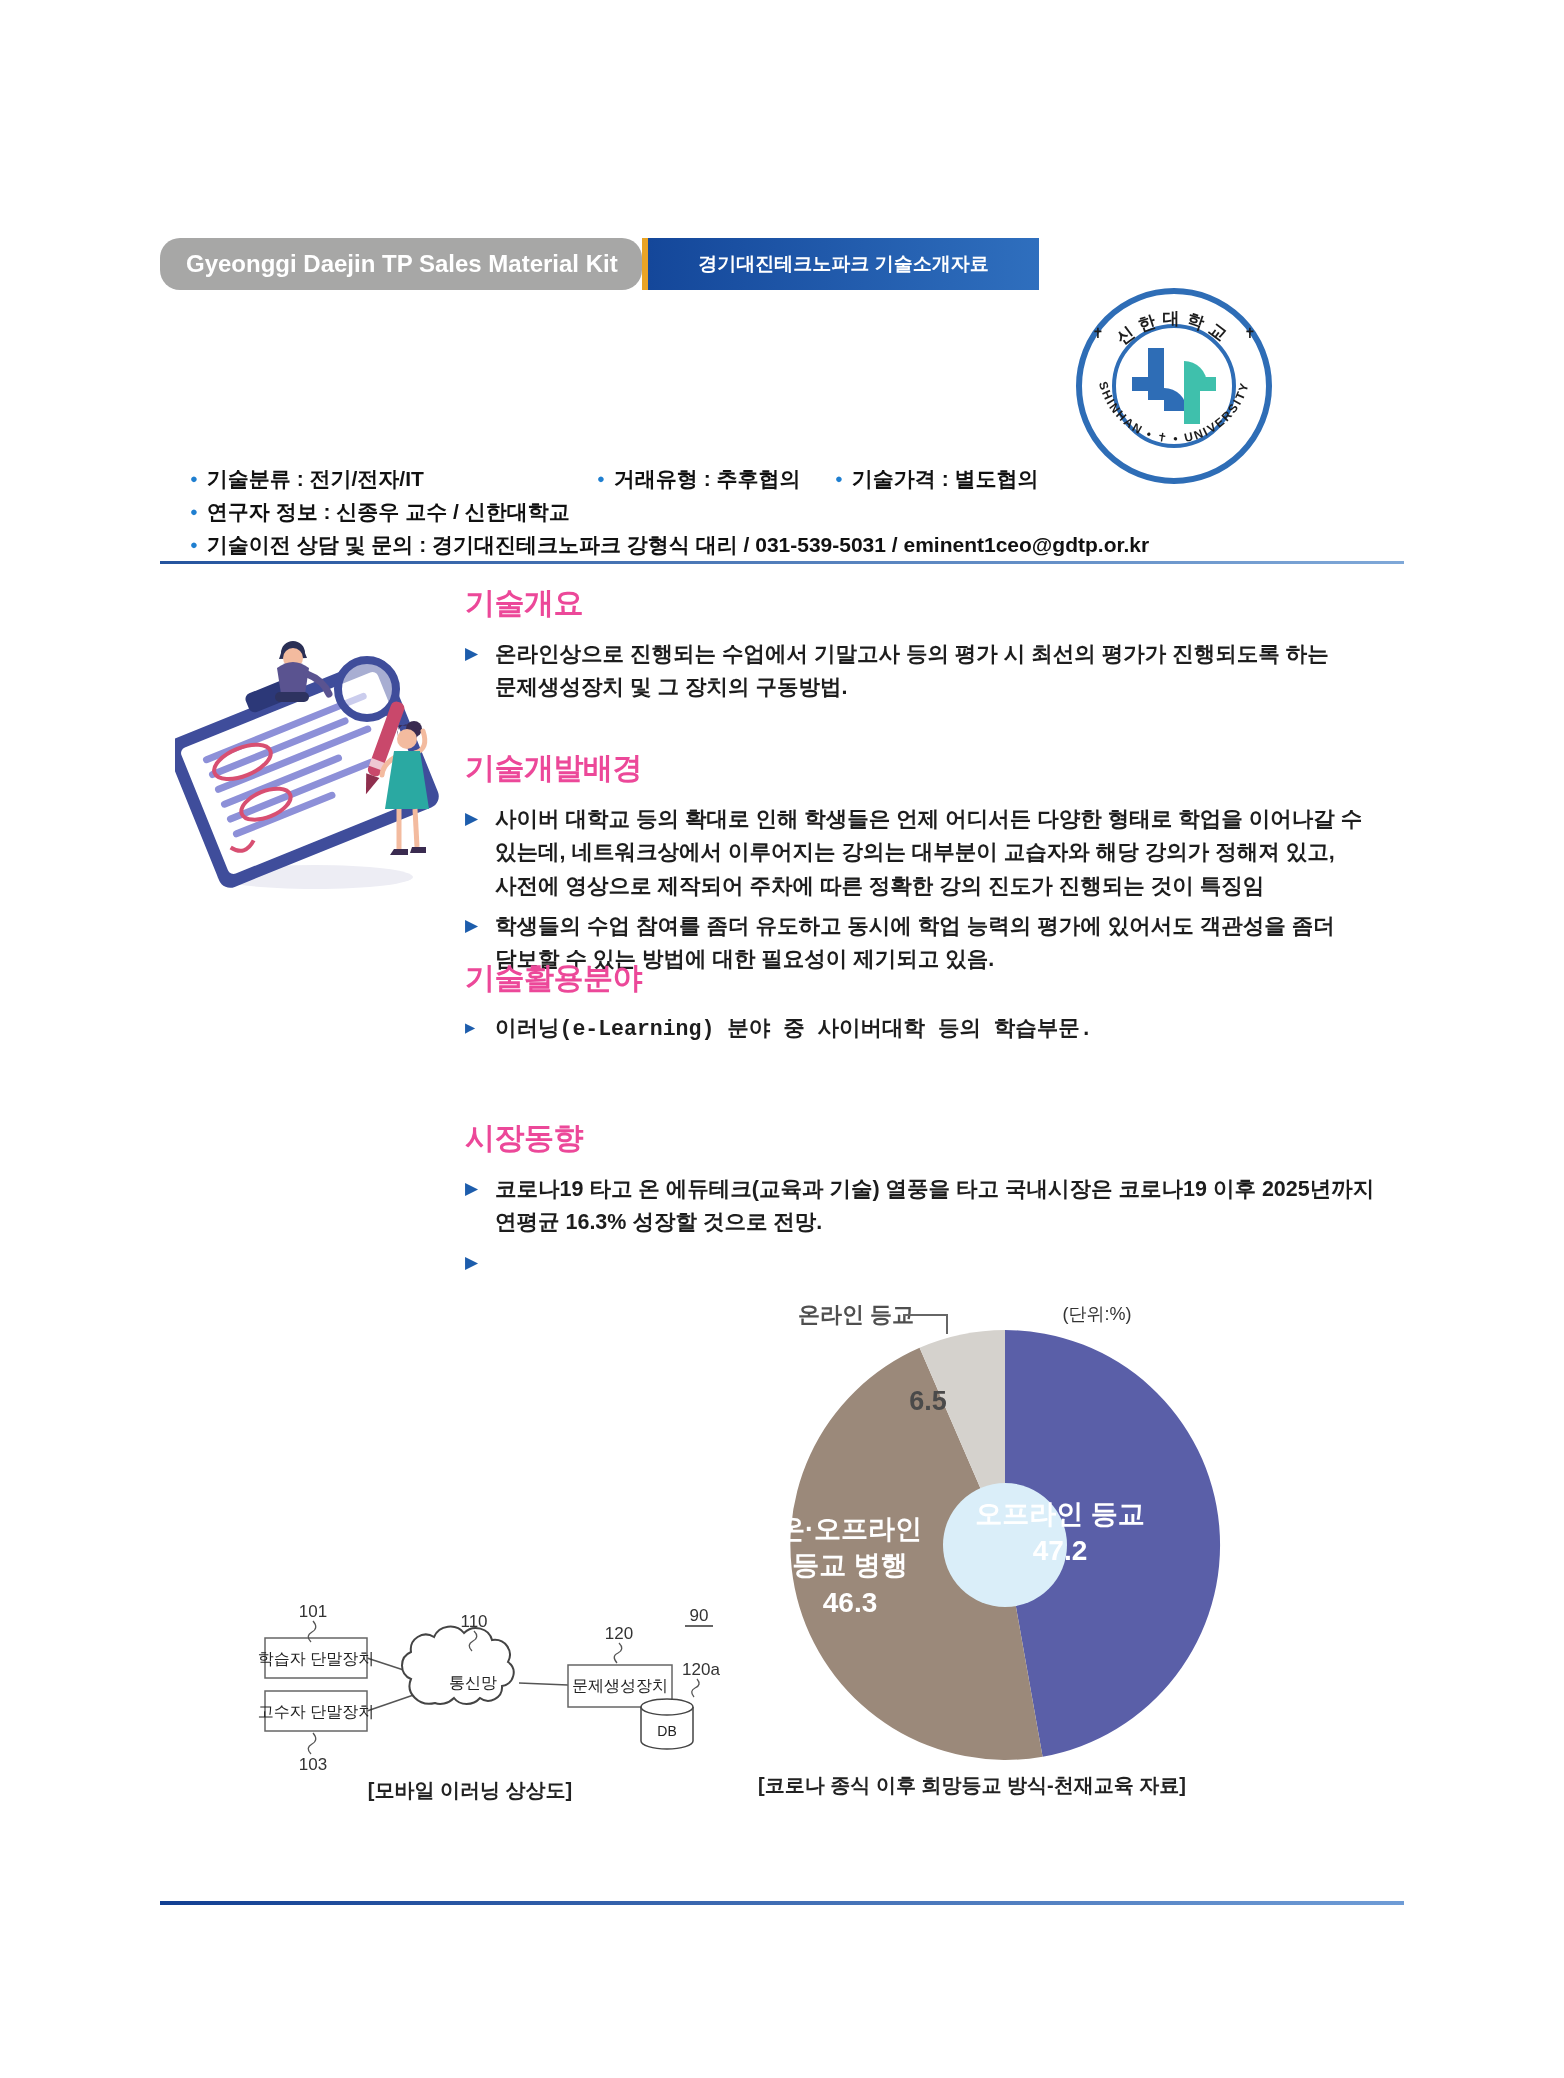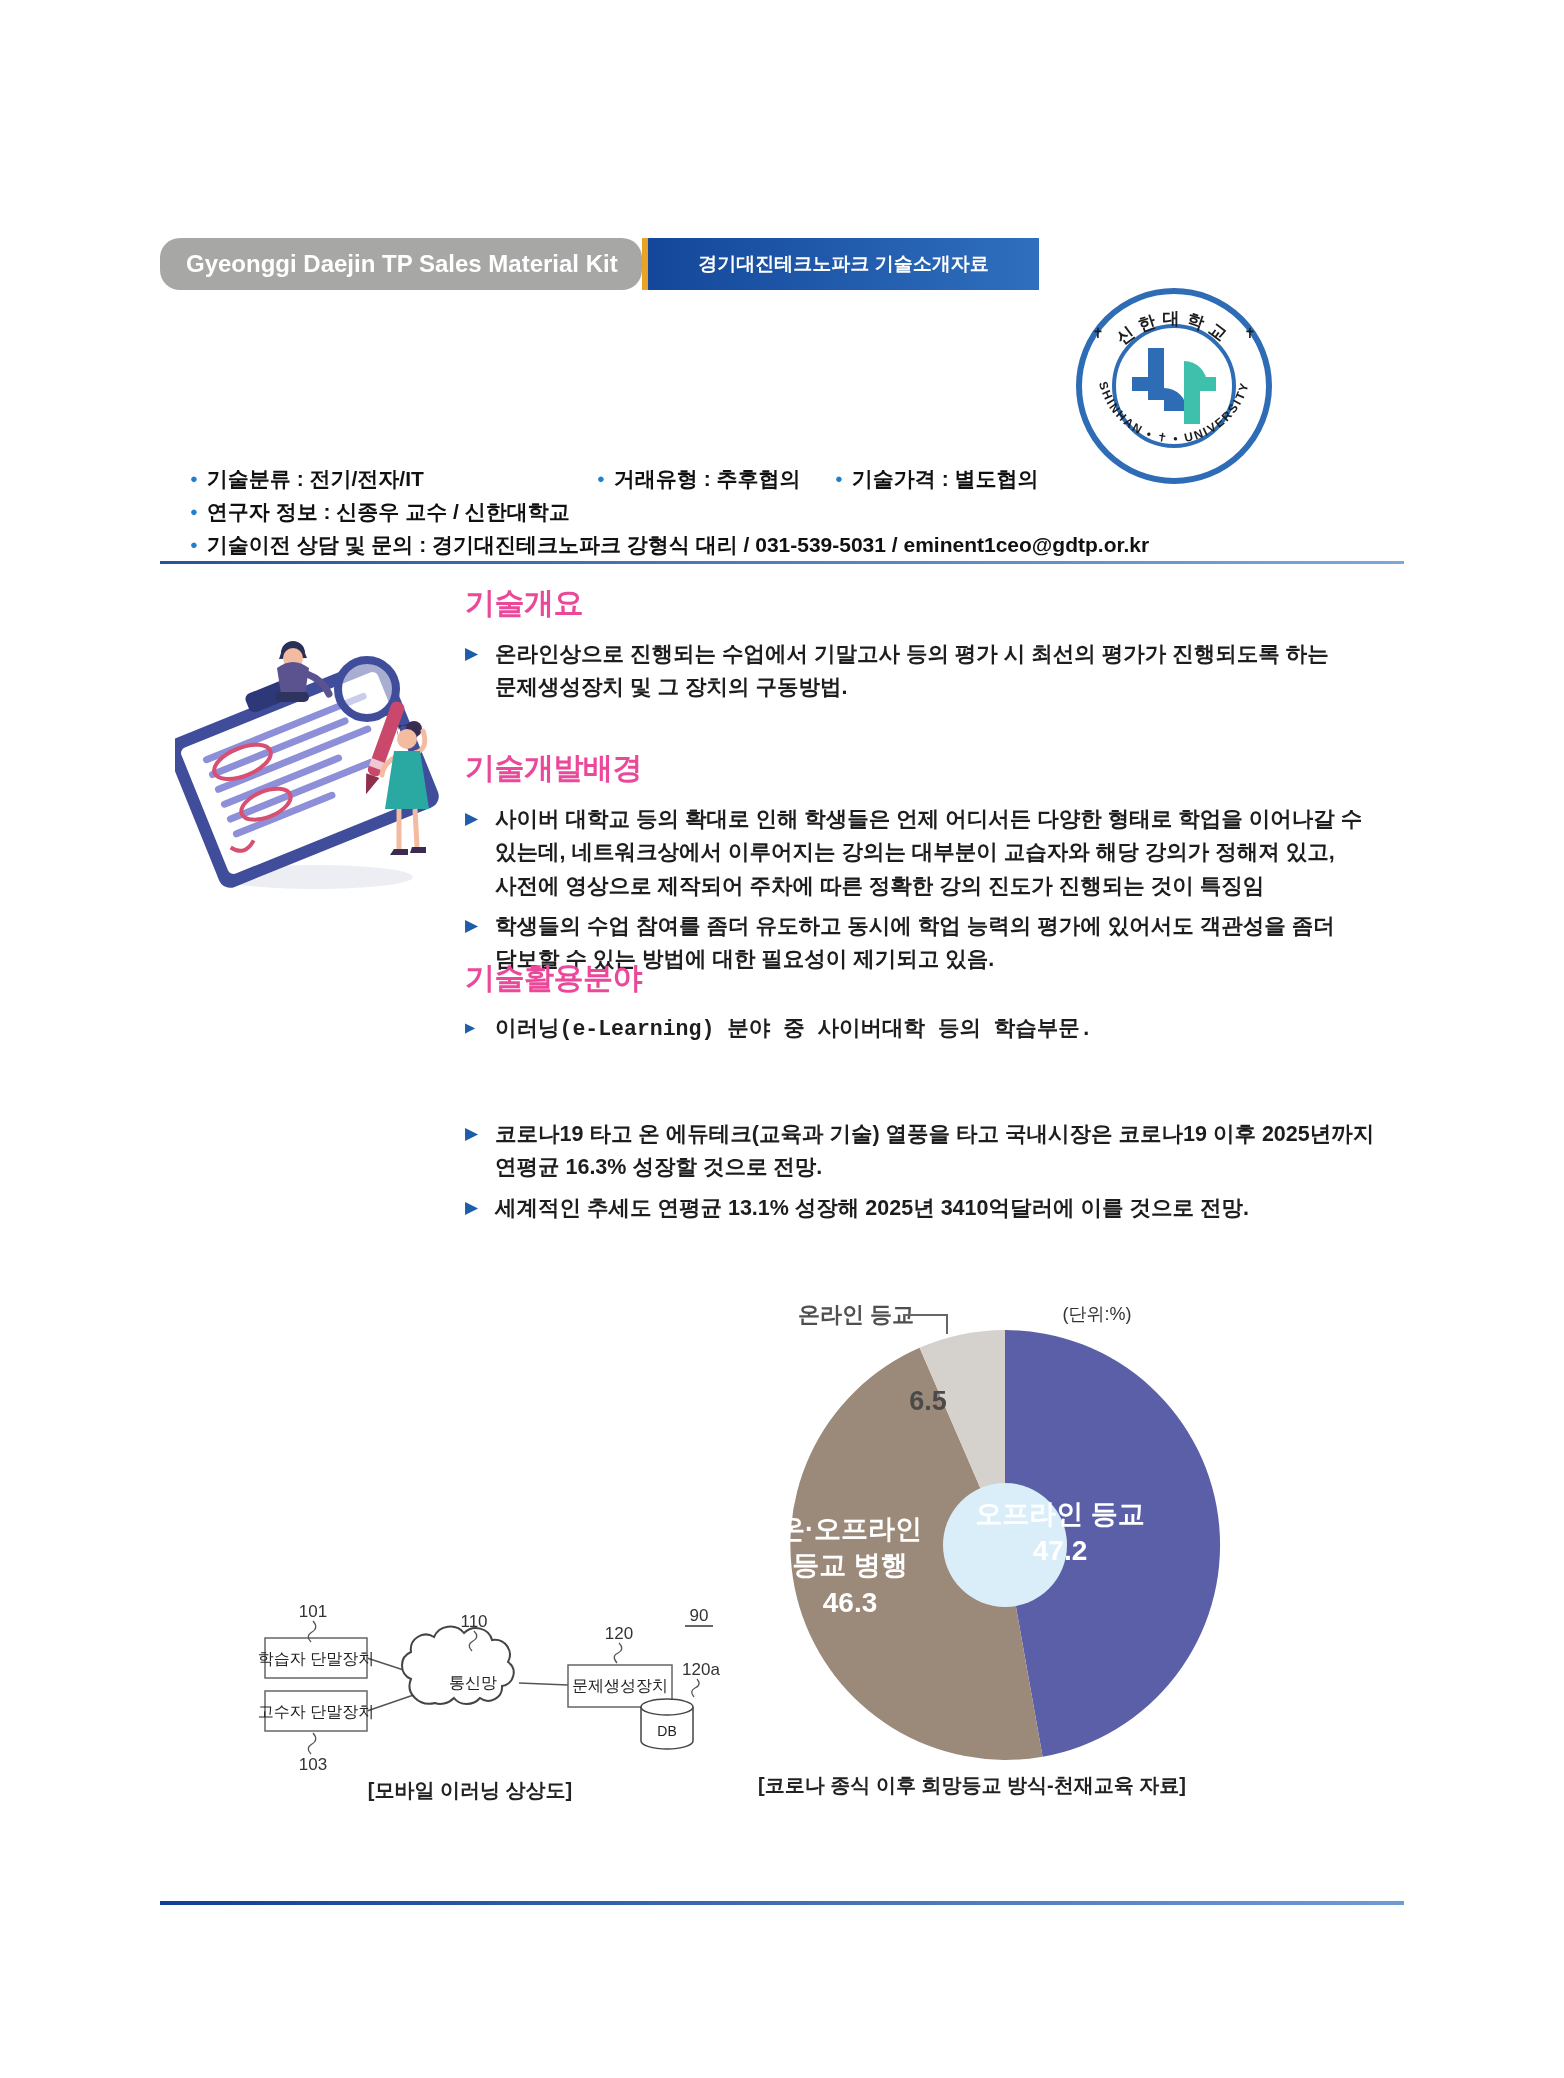--- a/index.html
+++ b/index.html
@@ -162,27 +162,27 @@
 
   <div class="abs section" style="top:958px;font-family:Liberation Mono, monospace;">
     <h2 class="sec-h">기술활용분야</h2>
     <div class="bullet">
       <span class="arr">▶</span>
       <span>이러닝(e-Learning) 분야 중 사이버대학 등의 학습부문.</span>
     </div>
   </div>
 
   <div class="abs section" style="top:1118px;">
+    <h2 class="sec-h">시장동향</h2>
     <div class="bullet">
       <span class="arr">▶</span>
       <span>코로나19 타고 온 에듀테크(교육과 기술) 열풍을 타고 국내시장은 코로나19 이후 2025년까지 연평균 16.3% 성장할 것으로 전망.</span>
     </div>
     <div class="bullet">
       <span class="arr">▶</span>
-      <span>세계적인 추세도 연평균 13.1% 성장해 2025년 3410억달러에 이를 것으로 전망.</span>
     </div>
   </div>
 
   <svg class="abs" style="left:185px;top:1595px;" width="580" height="230" viewBox="0 0 580 230">
 
     <g stroke="#555" stroke-width="1.5">
       <line x1="182" y1="63" x2="246" y2="84"></line>
       <line x1="182" y1="116" x2="246" y2="94"></line>
       <line x1="334" y1="88" x2="383" y2="90"></line>
     </g>

